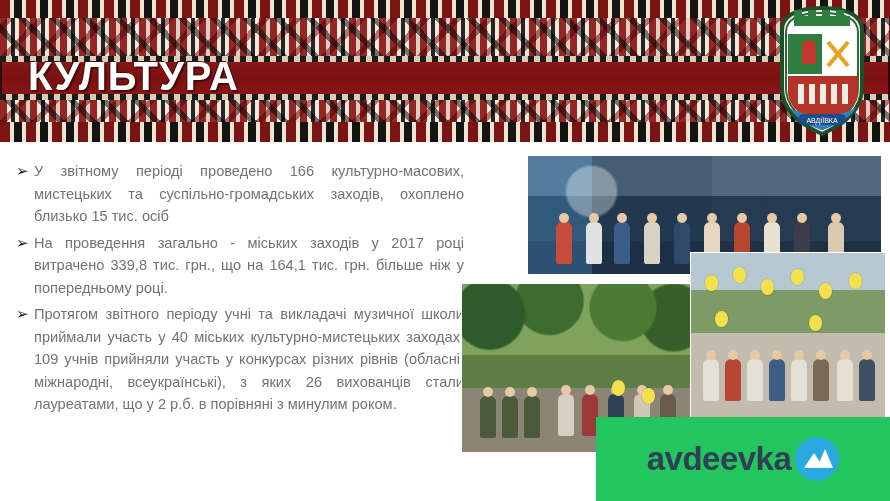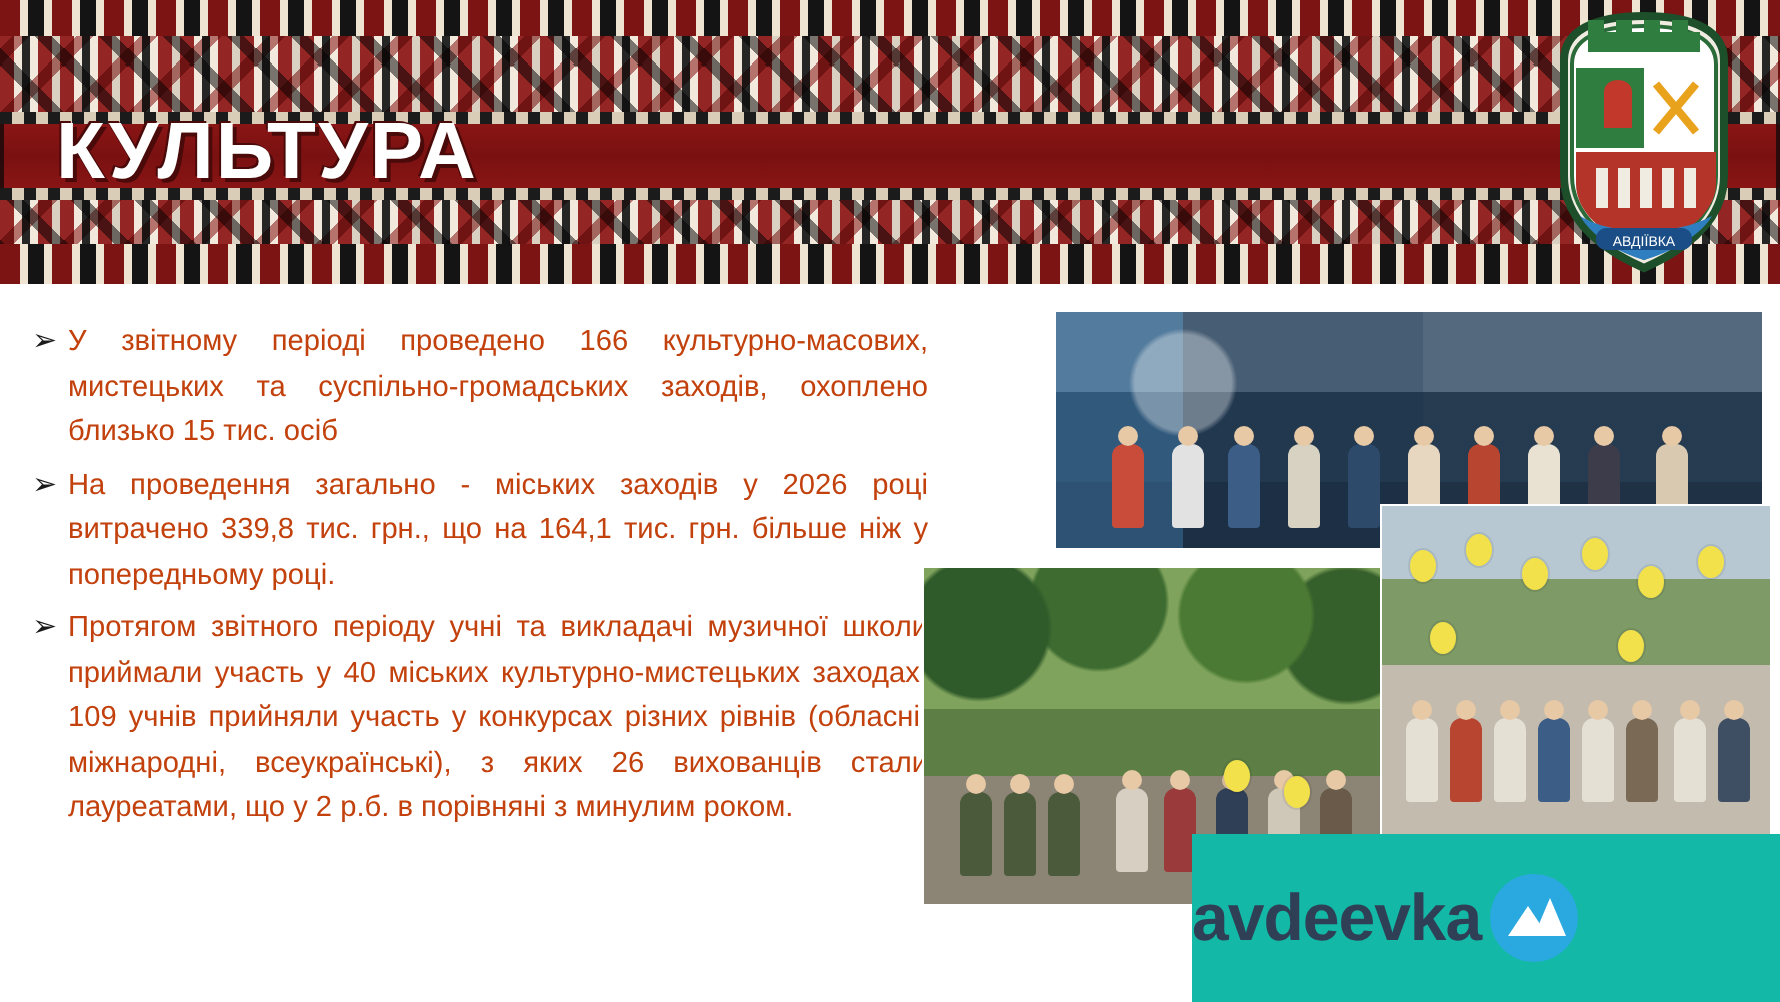--- a/index.html
+++ b/index.html
@@ -101,21 +101,21 @@
   .bullet-mark {
     flex: 0 0 18px;
     font-size: 15px;
     line-height: 22px;
     color: #1a1a1a;
   }
   .bullet-text {
     flex: 1;
     font-size: 14.6px;
     line-height: 22.5px;
-    color: #c2410c;
+    color: #737373;
     text-align: justify;
     text-justify: inter-word;
   }
 
   
   .photo {
     position: absolute;
     overflow: hidden;
     border: 1px solid #ffffff;
   }
@@ -161,23 +161,24 @@
     background:
       linear-gradient(180deg,#b7c8d3 0 22%, #7e9a66 22% 48%, #c3bcae 48% 100%);
   }
   .balloon { position:absolute; width:13px; height:16px; border-radius:50%; background:#f2e14a; box-shadow:0 0 0 1px rgba(0,0,0,.08); }
 
   
   .logo-box {
     position: absolute;
     left: 596px; top: 417px;
     width: 294px; height: 84px;
-    background: #14b8a6;
+    background: #22c55e;
     display: flex;
     align-items: center;
+    justify-content: center;
     gap: 4px;
   }
   .logo-text {
     font-size: 33px;
     font-weight: bold;
     color: #2f3f55;
     letter-spacing: -.5px;
   }
   .logo-mark {
     width: 44px; height: 44px;
@@ -256,21 +257,21 @@
     <text x="46" y="119" font-family="'Liberation Sans', sans-serif" font-size="7" fill="#ffffff" text-anchor="middle">АВДІЇВКА</text>
   </svg>
 
   <div class="content">
     <div class="bullet-row">
       <div class="bullet-mark">➢</div>
       <div class="bullet-text">У звітному періоді проведено 166 культурно-масових, мистецьких та суспільно-громадських заходів,  охоплено близько 15 тис. осіб</div>
     </div>
     <div class="bullet-row">
       <div class="bullet-mark">➢</div>
-      <div class="bullet-text">На проведення  загально - міських заходів у 2026 році витрачено 339,8 тис. грн., що на 164,1 тис. грн. більше ніж у попередньому році.</div>
+      <div class="bullet-text">На проведення  загально - міських заходів у 2017 році витрачено 339,8 тис. грн., що на 164,1 тис. грн. більше ніж у попередньому році.</div>
     </div>
     <div class="bullet-row">
       <div class="bullet-mark">➢</div>
       <div class="bullet-text">Протягом звітного періоду учні та викладачі музичної школи приймали участь у 40 міських культурно-мистецьких заходах, 109 учнів прийняли участь у конкурсах різних рівнів (обласні, міжнародні, всеукраїнські), з яких 26 вихованців стали лауреатами, що у 2 р.б. в порівняні з минулим роком.</div>
     </div>
   </div>
 
   <div class="photo" id="photo-stage">
     <div class="ph-layer stage-back"></div>
     <div class="ph-layer stage-people">

